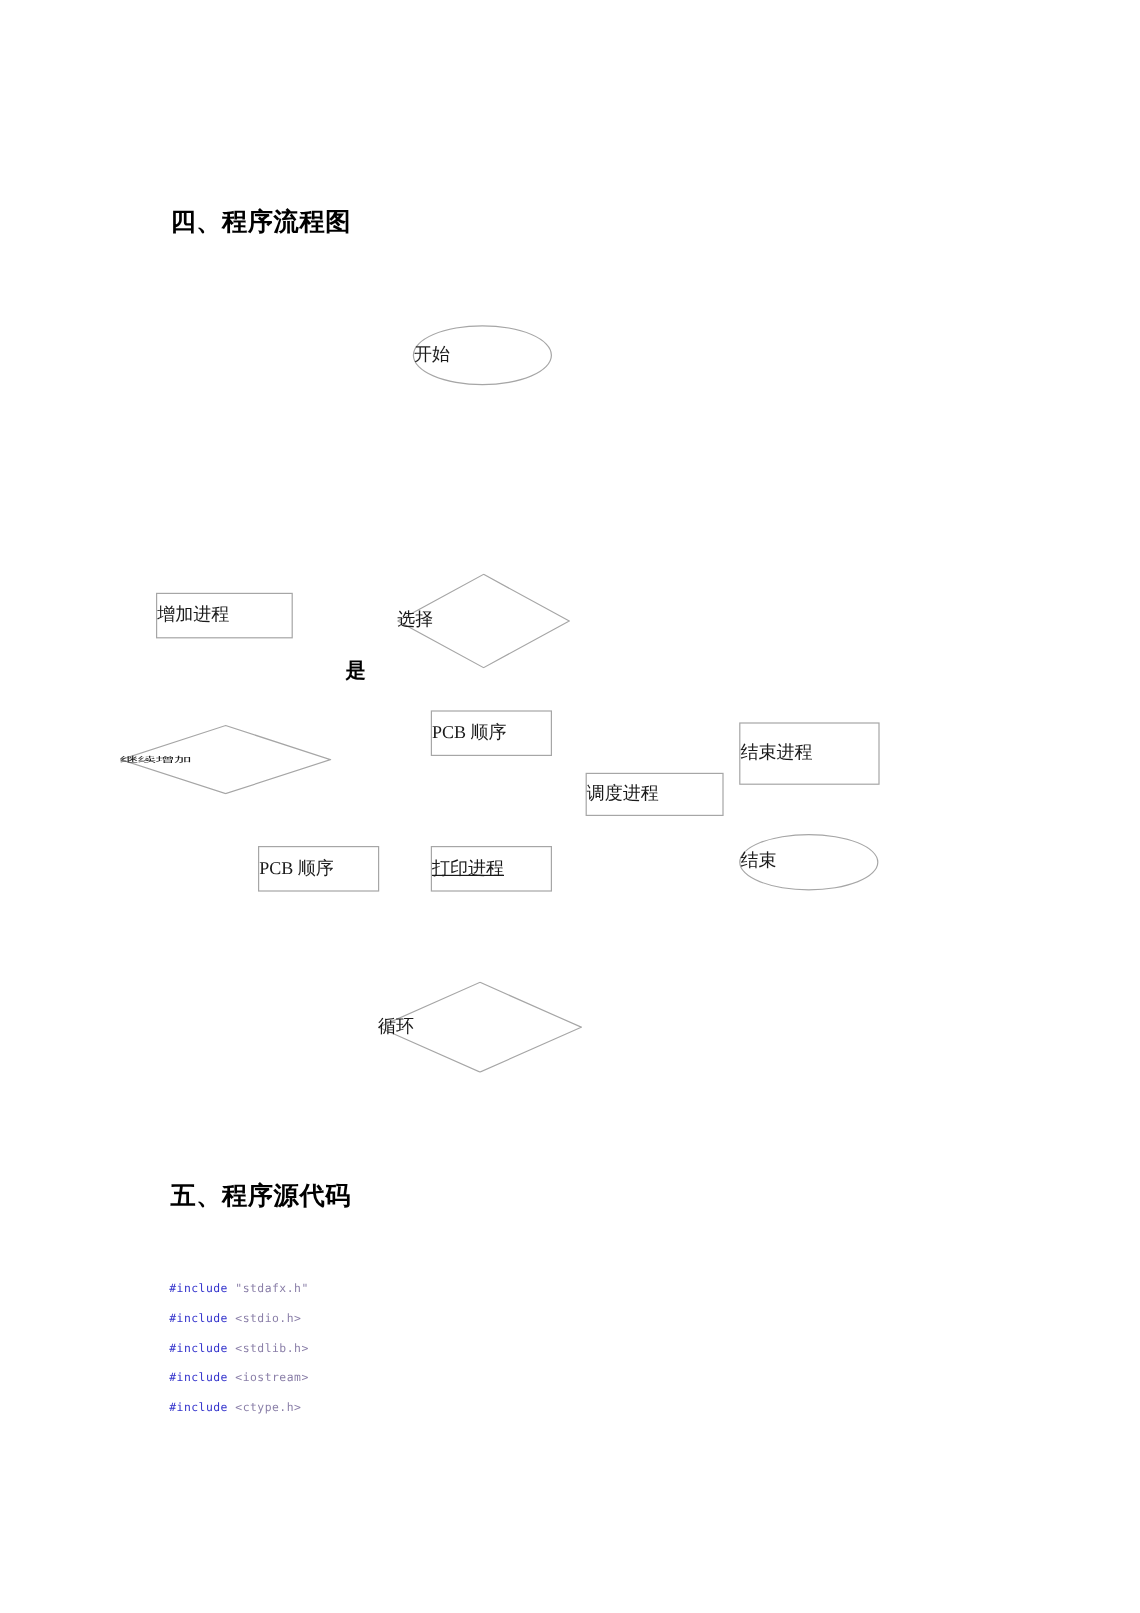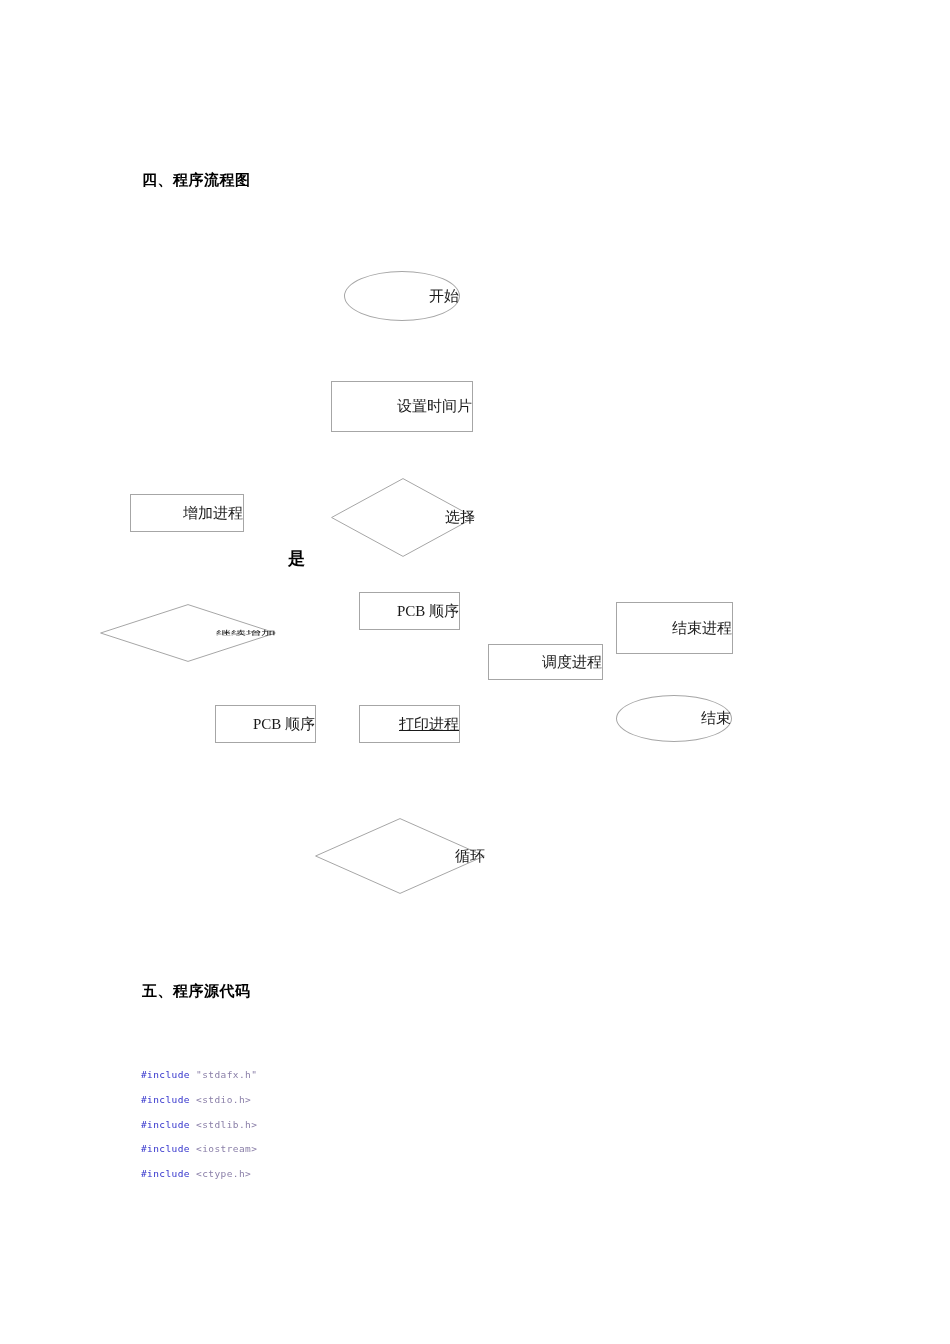--- a/index.html
+++ b/index.html
@@ -21,21 +21,21 @@
     position: absolute;
     inset: 0;
     background: #ffffff;
   }
 
   
   .heading {
     position: absolute;
     font-family: "Liberation Sans", "DejaVu Sans", sans-serif;
     font-weight: bold;
-    font-size: 15px;
+    font-size: 21px;
     letter-spacing: 0.5px;
     color: #000000;
     white-space: nowrap;
   }
   #heading-flowchart { left: 142px; top: 171px; }
   #heading-sourcecode { left: 142px; top: 982px; }
 
   
   .flowchart {
     position: absolute;
@@ -45,21 +45,21 @@
     height: 1344px;
     pointer-events: none;
   }
   .flowchart > * { pointer-events: auto; }
 
   .node {
     position: absolute;
     box-sizing: border-box;
     display: flex;
     align-items: center;
-    justify-content: flex-end;
+    justify-content: flex-start;
     font-family: "Liberation Serif", "DejaVu Serif", serif;
     font-size: 15px;
     line-height: 1.1;
     color: #1a1a1a;
     white-space: nowrap;
   }
 
   
   .node.rect {
     border: 1px solid #a6a6a6;
@@ -129,23 +129,20 @@
 <body>
 
 <div class="page">
 
   <div class="heading" id="heading-flowchart">四、程序流程图</div>
 
   <div class="flowchart" id="flowchart-canvas">
       <div class="node ellipse" style="left: 344px; top: 271px; width: 116px; height: 50px; border-color: rgb(166, 166, 166);">
         <span>开始</span>
       </div>
-      <div class="node rect" style="left: 331px; top: 381px; width: 142px; height: 51px; border-color: rgb(166, 166, 166);">
-        <span>设置时间片</span>
-      </div>
       <div class="node rect" style="left: 130px; top: 494px; width: 114px; height: 38px; border-color: rgb(166, 166, 166);">
         <span>增加进程</span>
       </div>
       <div class="node diamond" style="left: 331px; top: 478px; width: 144px; height: 79px;">
         <svg viewBox="0 0 144 79" preserveAspectRatio="none">
           <polygon points="72,0.6 143.4,39.5 72,78.4 0.6,39.5" fill="#ffffff" stroke="#a6a6a6" stroke-width="1"></polygon>
         </svg>
         <span class="dlabel">选择</span>
       </div>
       <div class="node diamond squashed" style="left: 100px; top: 604px; width: 176px; height: 58px;">

